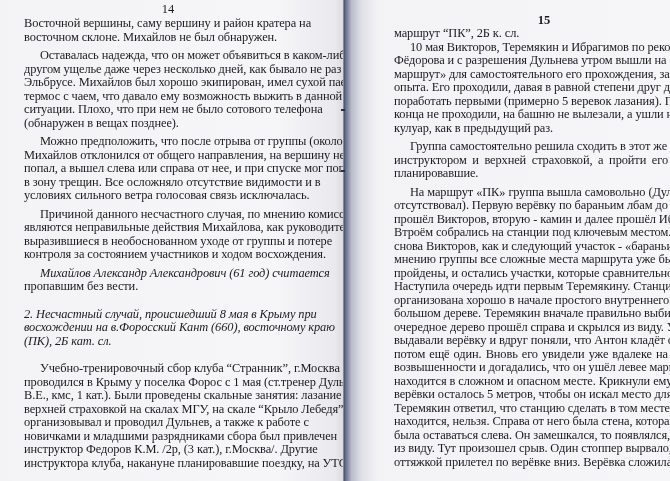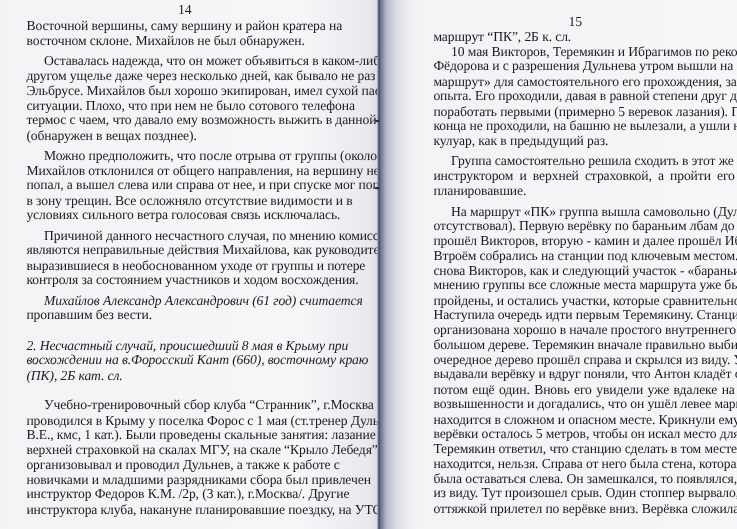--- a/index.html
+++ b/index.html
@@ -50,22 +50,22 @@
       <div>
         <span class="line">Восточной вершины, саму вершину и район кратера на</span>
         <span class="line last">восточном склоне. Михайлов не был обнаружен.</span>
       </div>
       <div class="gap-s"></div>
 
       <div>
         <span class="line indent">Оставалась надежда, что он может объявиться в каком-либо</span>
         <span class="line">другом ущелье даже через несколько дней, как бывало не раз на</span>
         <span class="line">Эльбрусе. Михайлов был хорошо экипирован, имел сухой паек и</span>
+        <span class="line">термос с чаем, что давало ему возможность выжить в данной</span>
         <span class="line">ситуации. Плохо, что при нем не было сотового телефона</span>
-        <span class="line">термос с чаем, что давало ему возможность выжить в данной</span>
         <span class="line last">(обнаружен в вещах позднее).</span>
       </div>
       <div class="gap-s"></div>
 
       <div>
         <span class="line indent">Можно предположить, что после отрыва от группы (около часа)</span>
         <span class="line">Михайлов отклонился от общего направления, на вершину не</span>
         <span class="line">попал, а вышел слева или справа от нее, и при спуске мог попасть</span>
         <span class="line">в зону трещин. Все осложняло отсутствие видимости и в</span>
         <span class="line last">условиях сильного ветра голосовая связь исключалась.</span>
@@ -106,21 +106,21 @@
       </div>
 
     </div>
   </div>
 
   <div class="spine"></div>
   <div class="spine-mark" style="left:341px; top:109px; width:6px;"></div>
   <div class="spine-mark" style="left:341px; top:170px; width:9px;"></div>
 
   <div class="page page-right">
-    <div class="page-number" style="left:158px; top:13px;">15</div>
+    <div class="page-number" style="left:179px; top:13px;font-weight:bold;">15</div>
 
     <div class="text-block" style="left:49px; top:27px; width:274px;">
 
       <div>
         <span class="line last">маршрут “ПК”, 2Б к. сл.</span>
       </div>
 
       <div>
         <span class="line indent">10 мая Викторов, Теремякин и Ибрагимов по рекомендации</span>
         <span class="line">Фёдорова и с разрешения Дульнева утром вышли на «гребневой</span>

